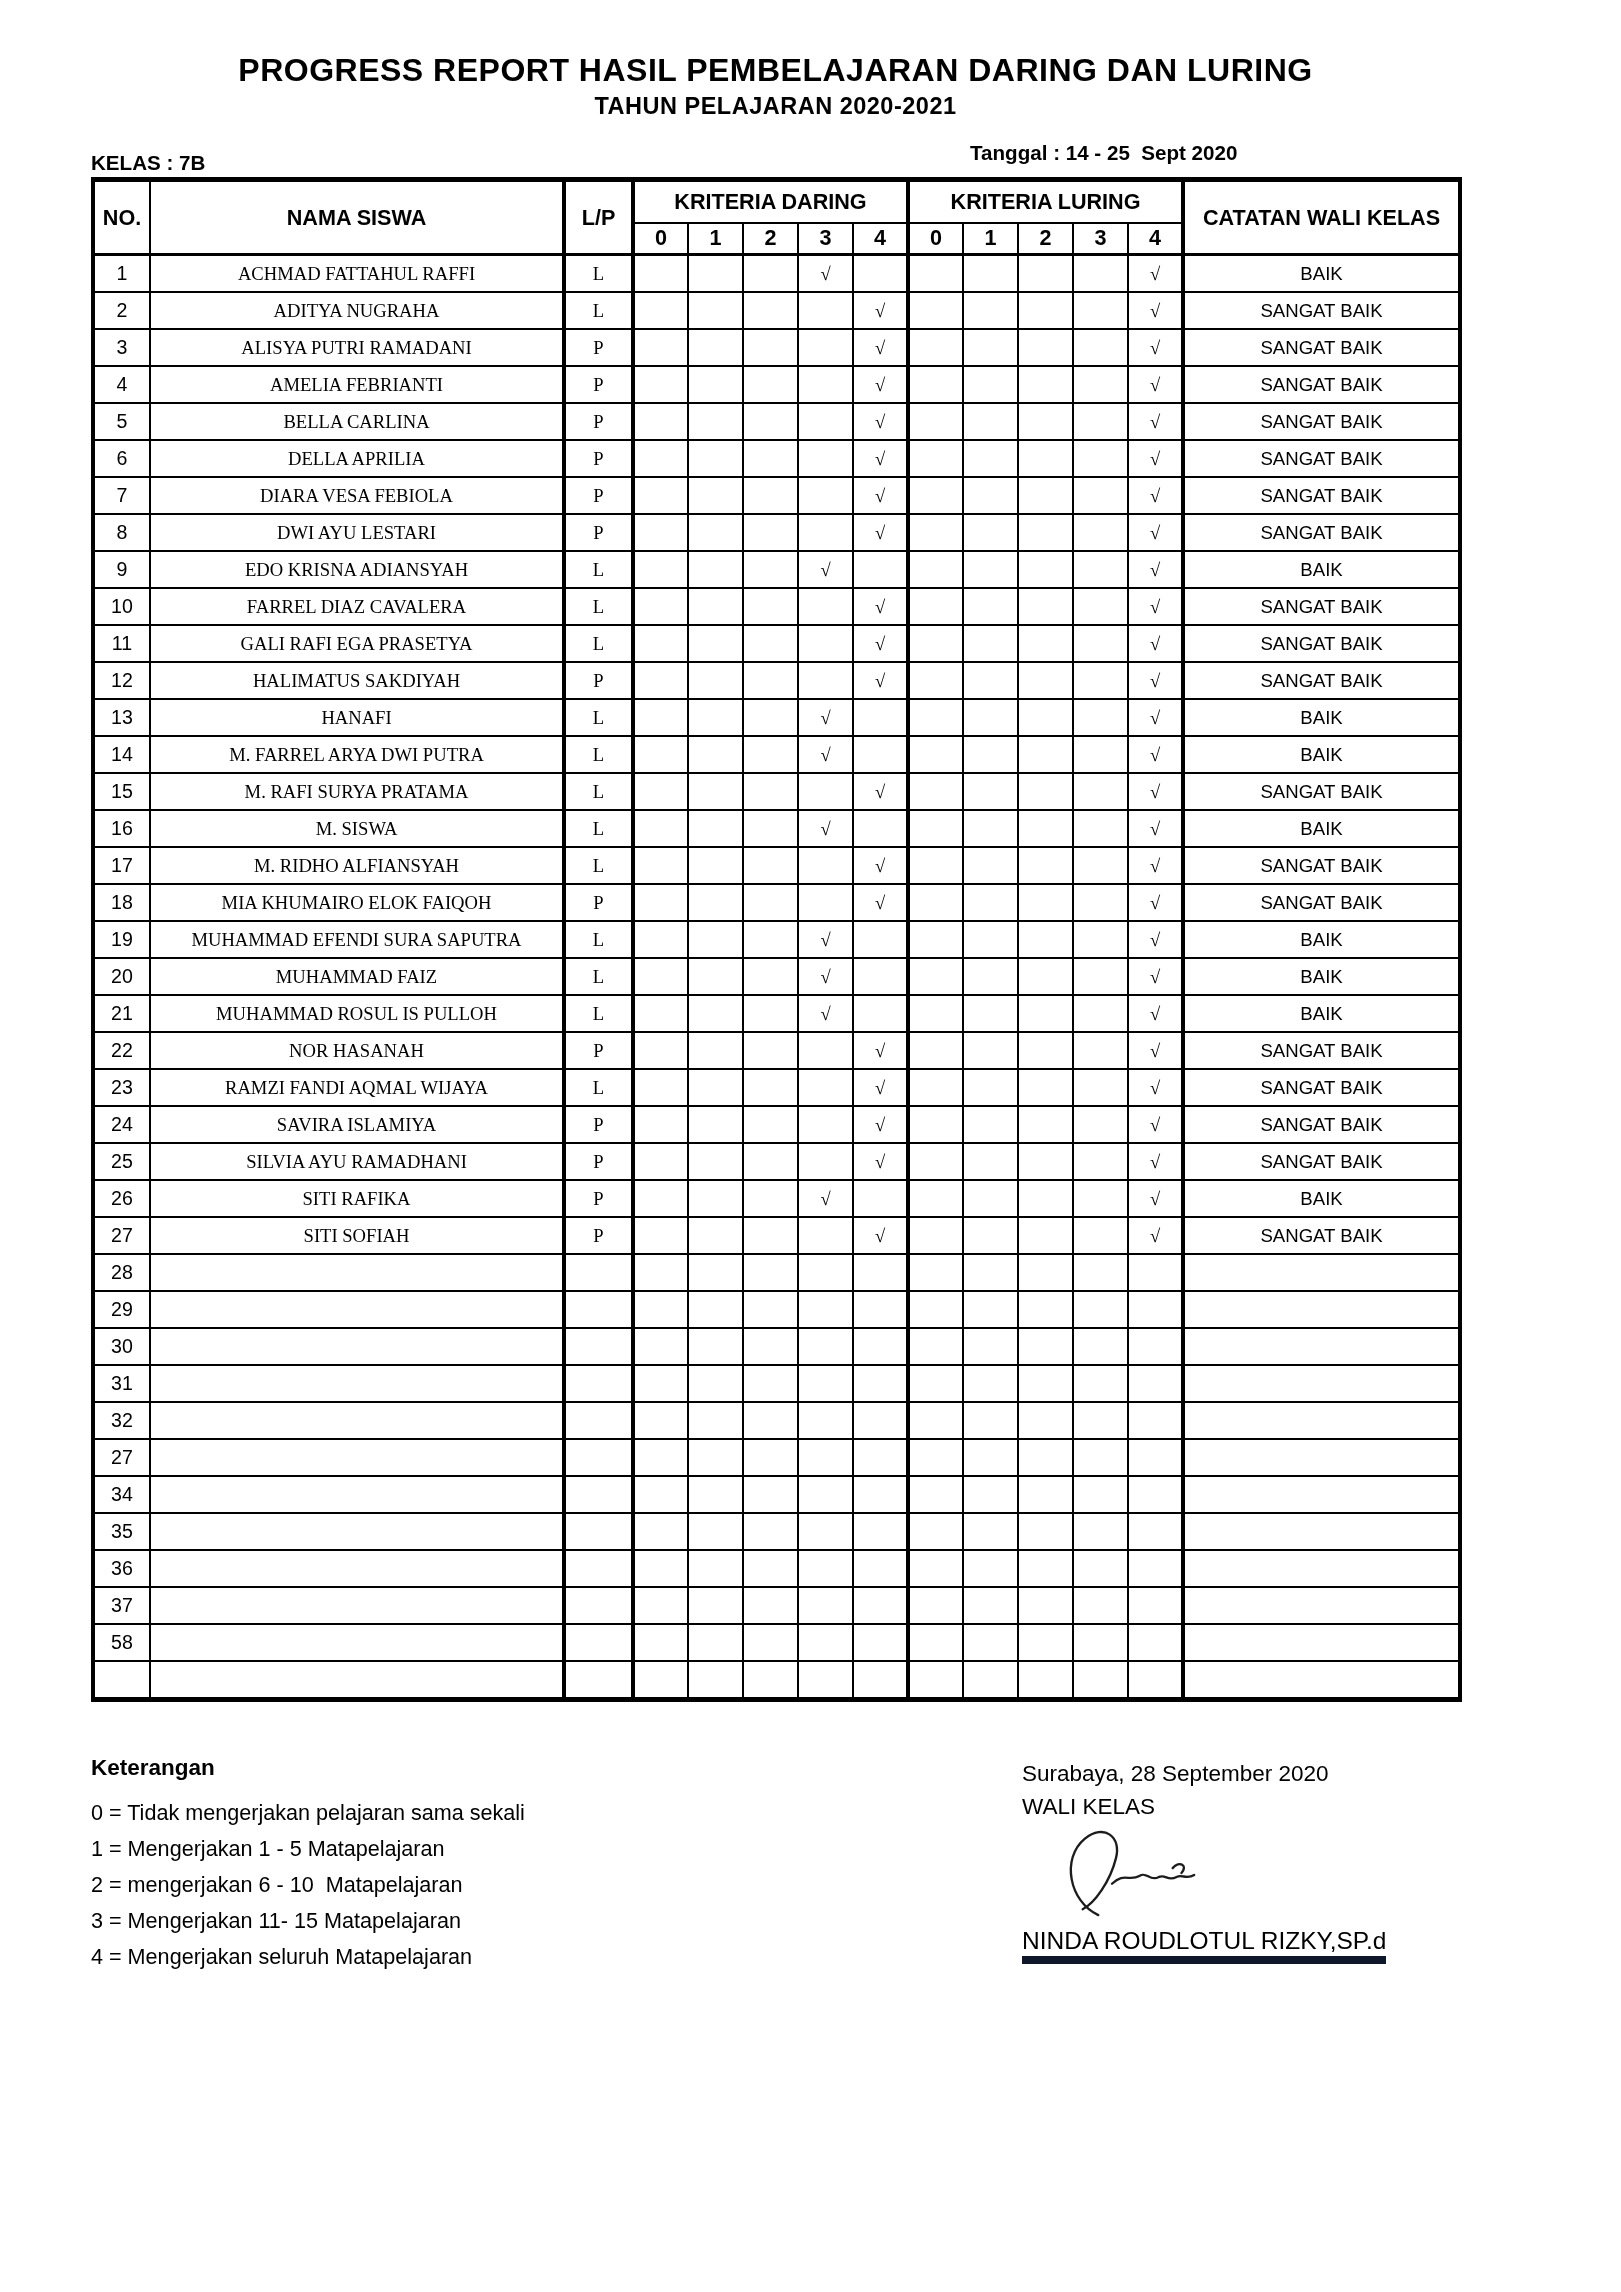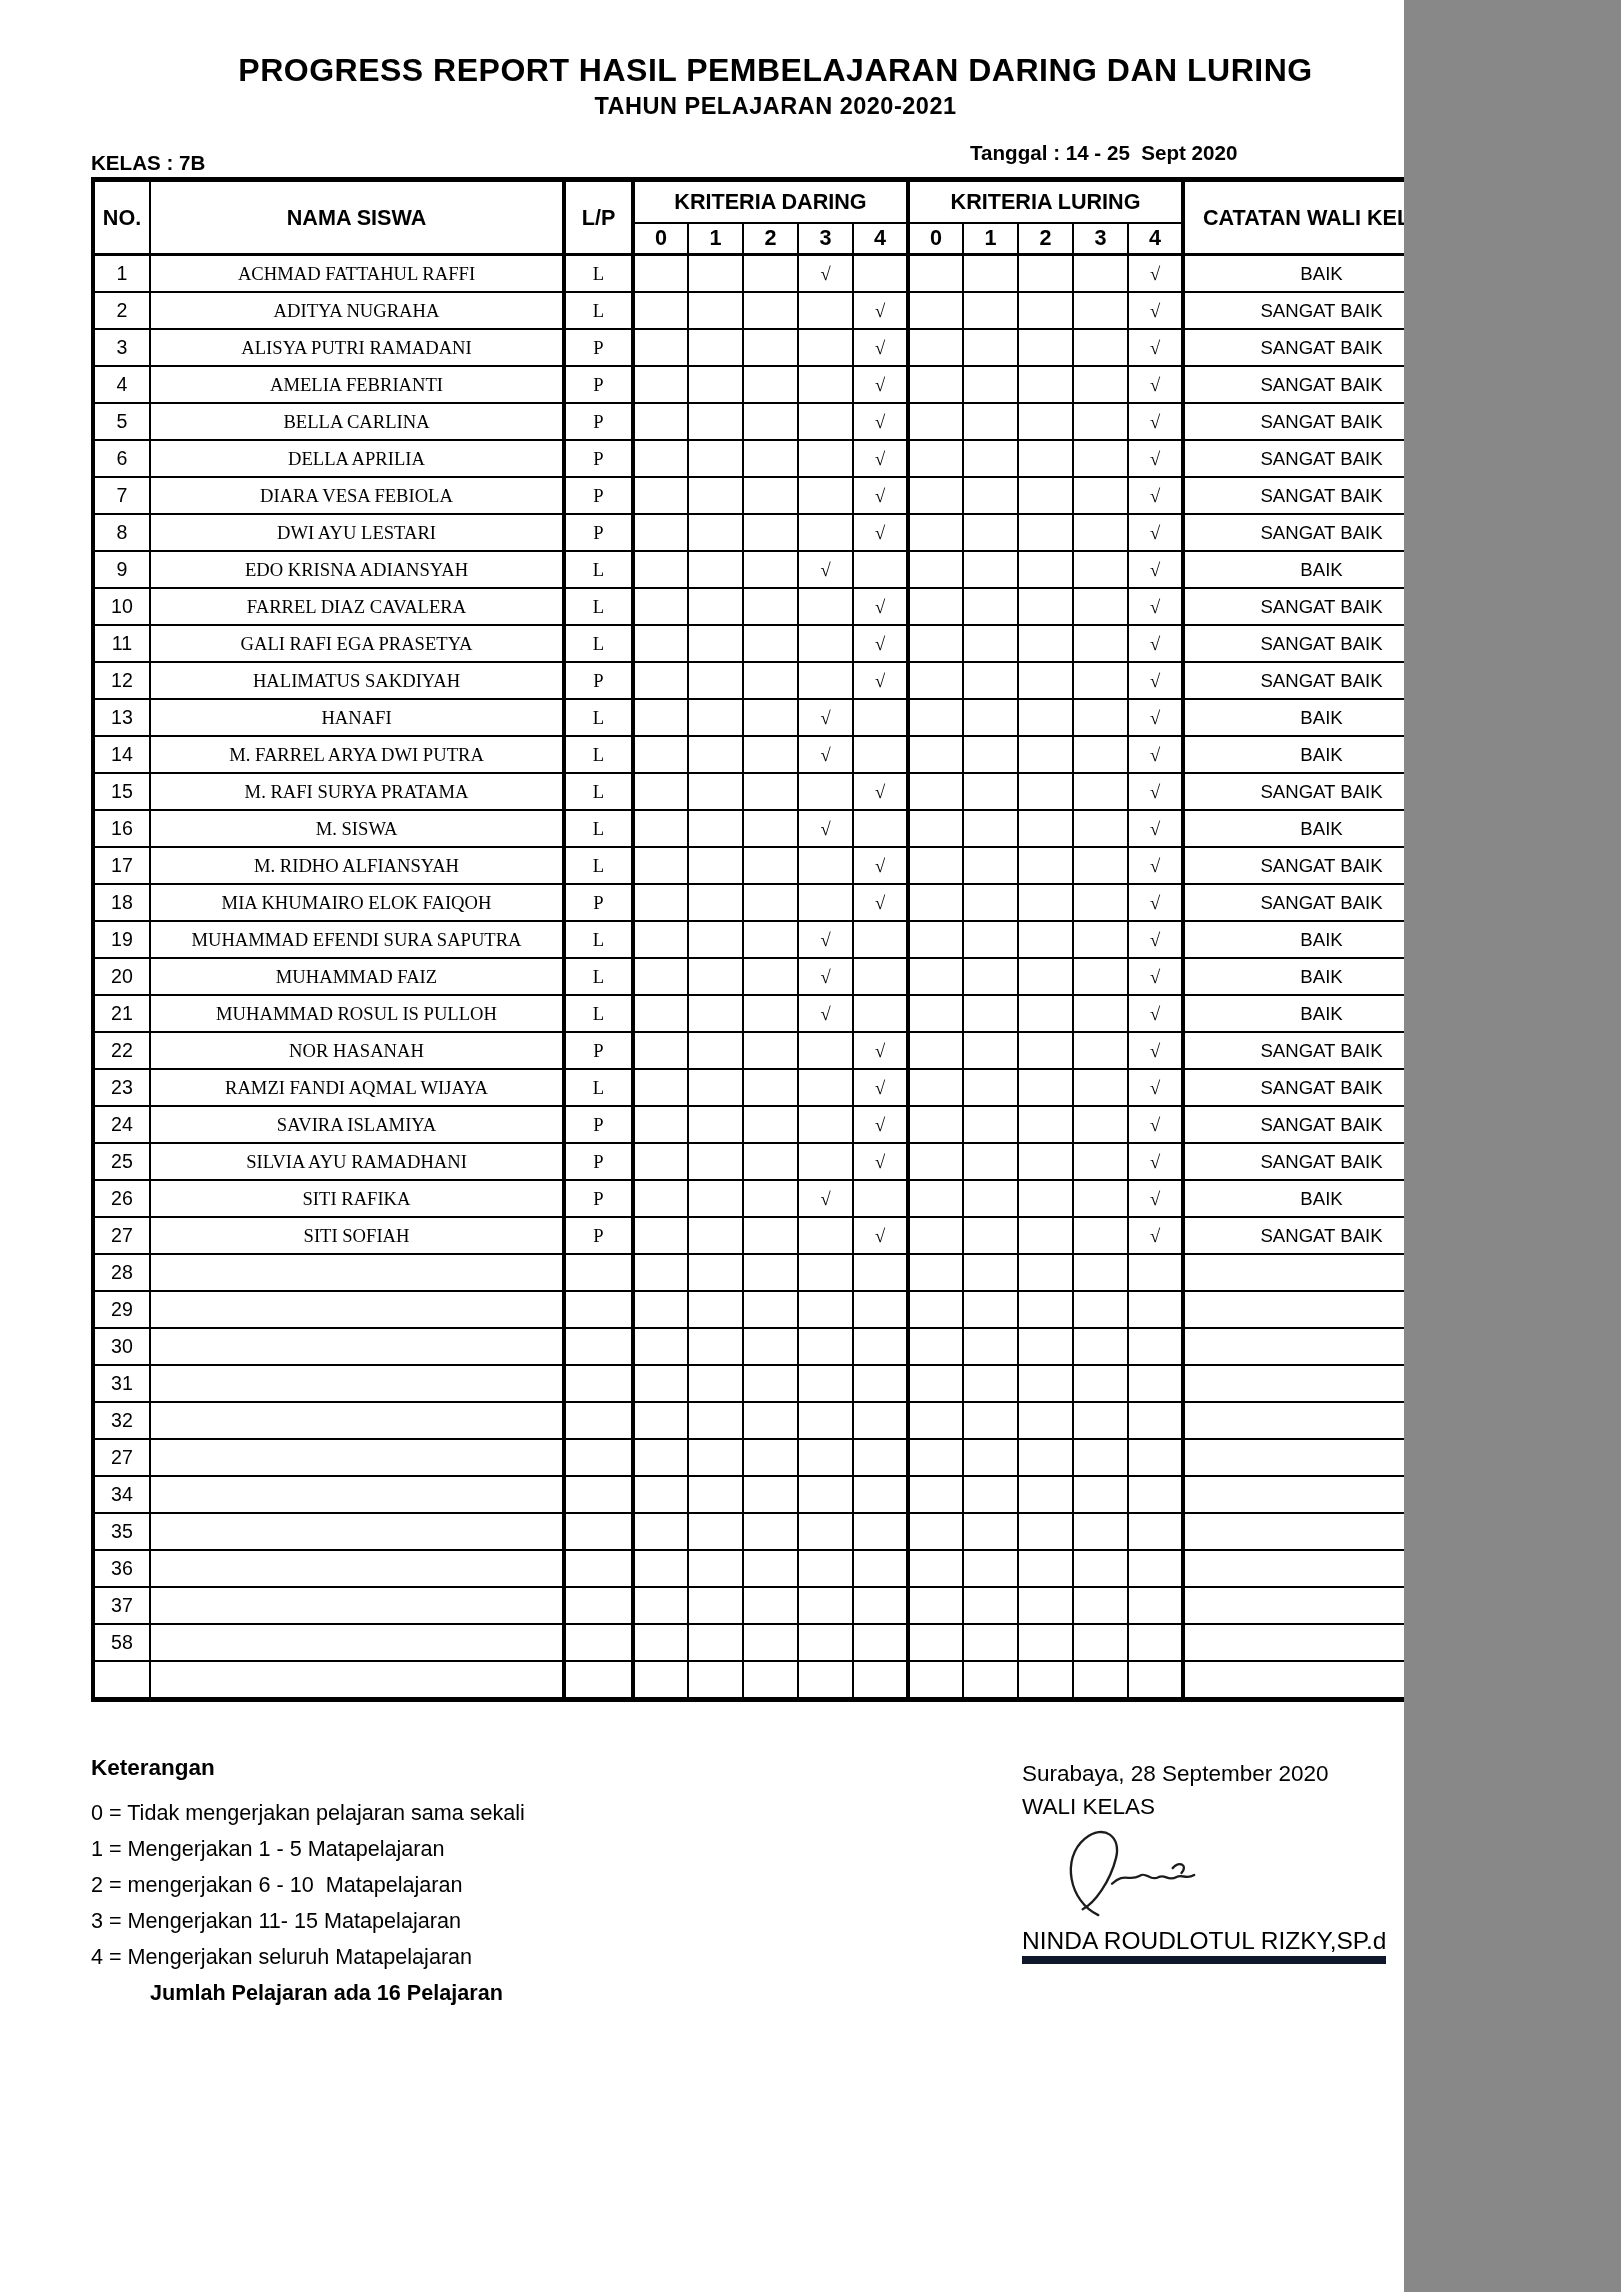--- a/index.html
+++ b/index.html
@@ -1,18 +1,18 @@
 <!DOCTYPE html>
 <html><head>
 <meta charset="utf-8">
 <style>
   html,body{margin:0;padding:0;background:#888;}
   .page{
     position:relative;
-    width:1404px;height:2293px;
+    width:1621px;height:2293px;
     background:#ffffff;
     font-family:"Liberation Sans",sans-serif;
     color:#000;
     overflow:hidden;
   }
   .content{position:absolute;left:91px;top:0;width:1369px;}
   
   .titles{padding-top:51px;text-align:center;line-height:1.22;}
   .title1{font-size:32px;font-weight:bold;letter-spacing:0.5px;white-space:nowrap;}
   .title2{font-size:37px;font-weight:bold;letter-spacing:0.5px;}
@@ -752,21 +752,20 @@
         </tbody>
     </table>
 
     <div class="bottom">
       <div class="ket-head">Keterangan</div>
       <div class="ket-item">0 = Tidak mengerjakan pelajaran sama sekali</div>
       <div class="ket-item">1 = Mengerjakan 1 - 5 Matapelajaran</div>
       <div class="ket-item">2 = mengerjakan 6 - 10  Matapelajaran</div>
       <div class="ket-item">3 = Mengerjakan 11- 15 Matapelajaran</div>
       <div class="ket-item">4 = Mengerjakan seluruh Matapelajaran</div>
-      <div class="ket-foot">Jumlah Pelajaran ada 16 Pelajaran</div>
 
       <div class="sig-block">
         <div class="sig-date">Surabaya, 28 September 2020</div>
         <div class="sig-role">WALI KELAS</div>
         <div class="sig-img">
           <svg width="225" height="98" viewBox="0 0 230 100">
             <path d="M78 92 C 48 78, 40 34, 64 14 C 84 -2, 102 12, 96 34 C 90 58, 74 80, 62 86
                      M 92 60 C 104 48, 110 58, 120 52 C 128 47, 130 58, 140 53
                      C 147 50, 149 58, 158 53 C 164 50, 168 56, 176 51
                      M 154 44 C 161 36, 170 41, 163 49" stroke="#1c1c1c" fill="none" stroke-width="2.4" stroke-linecap="round"></path>

